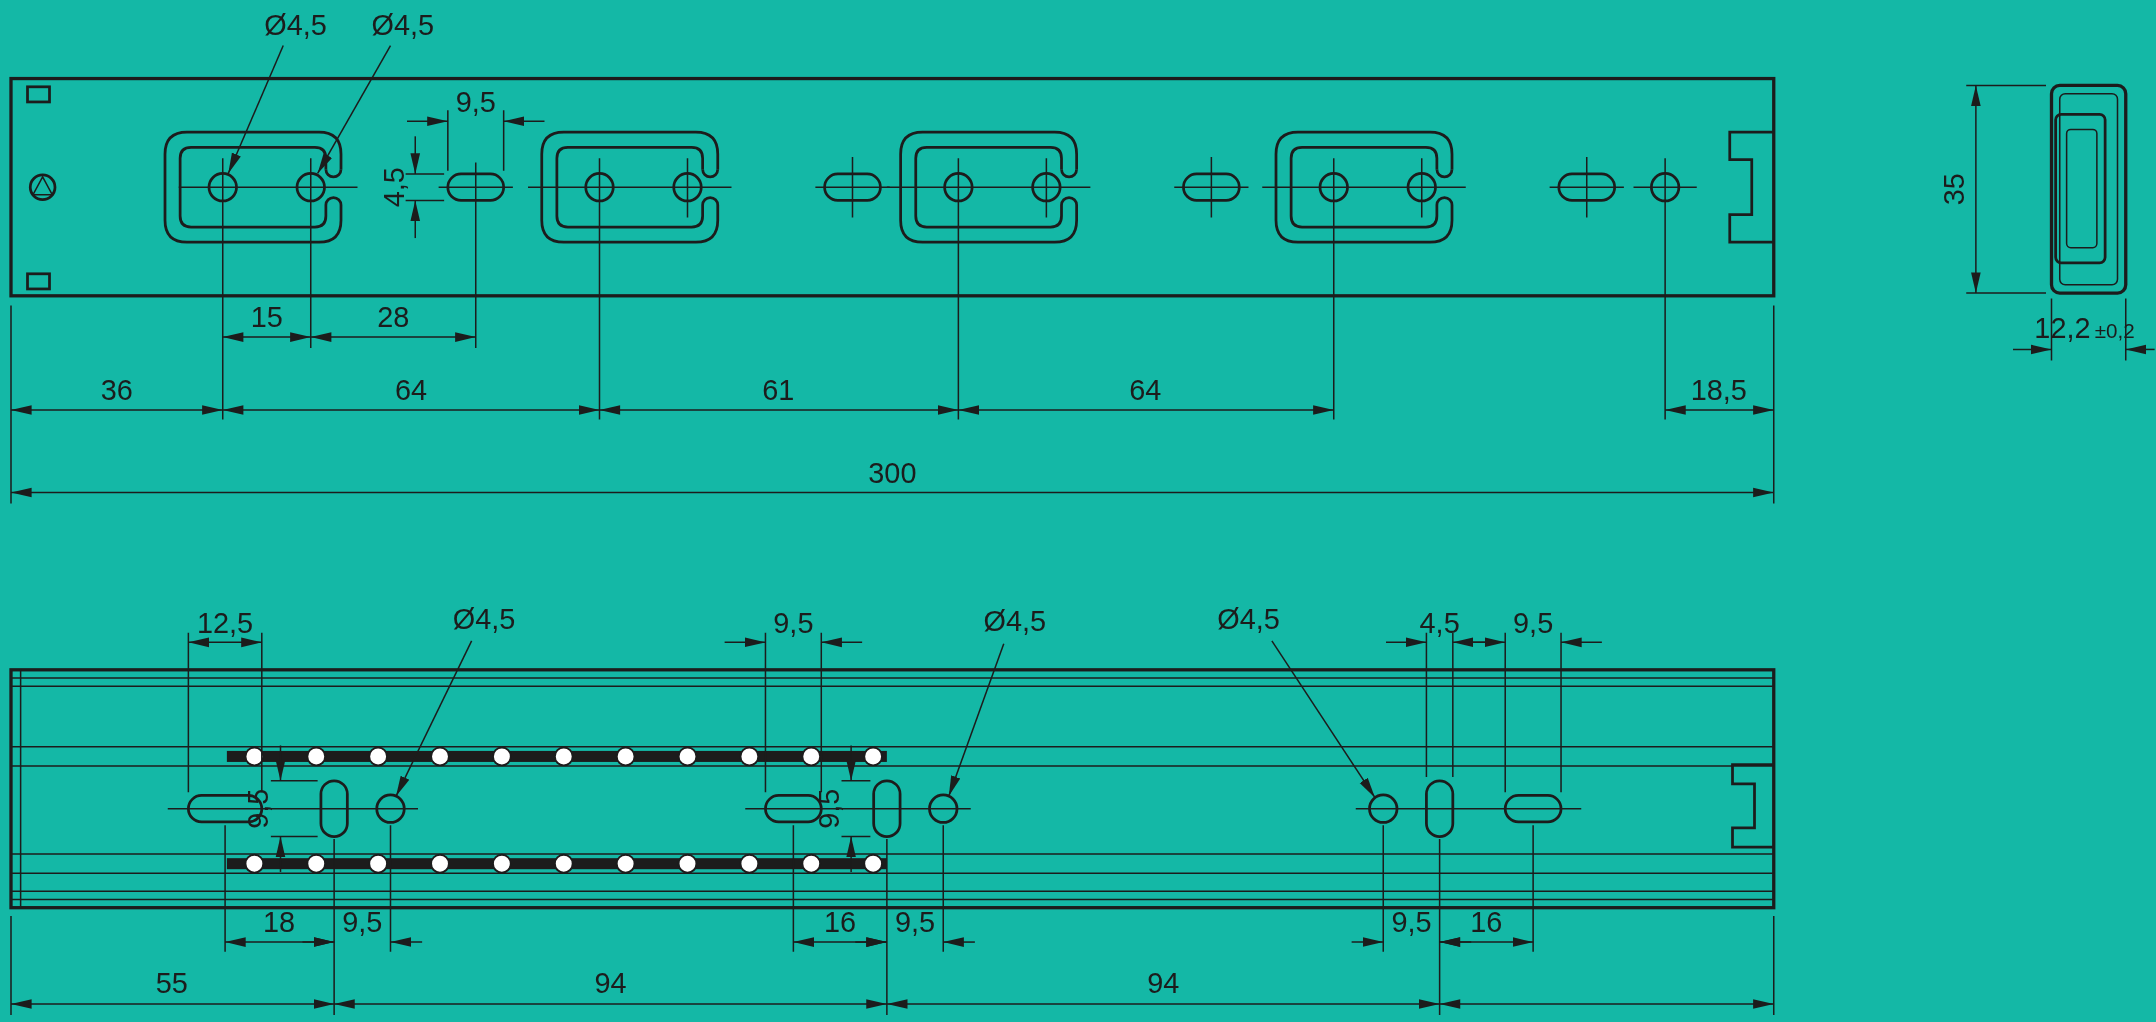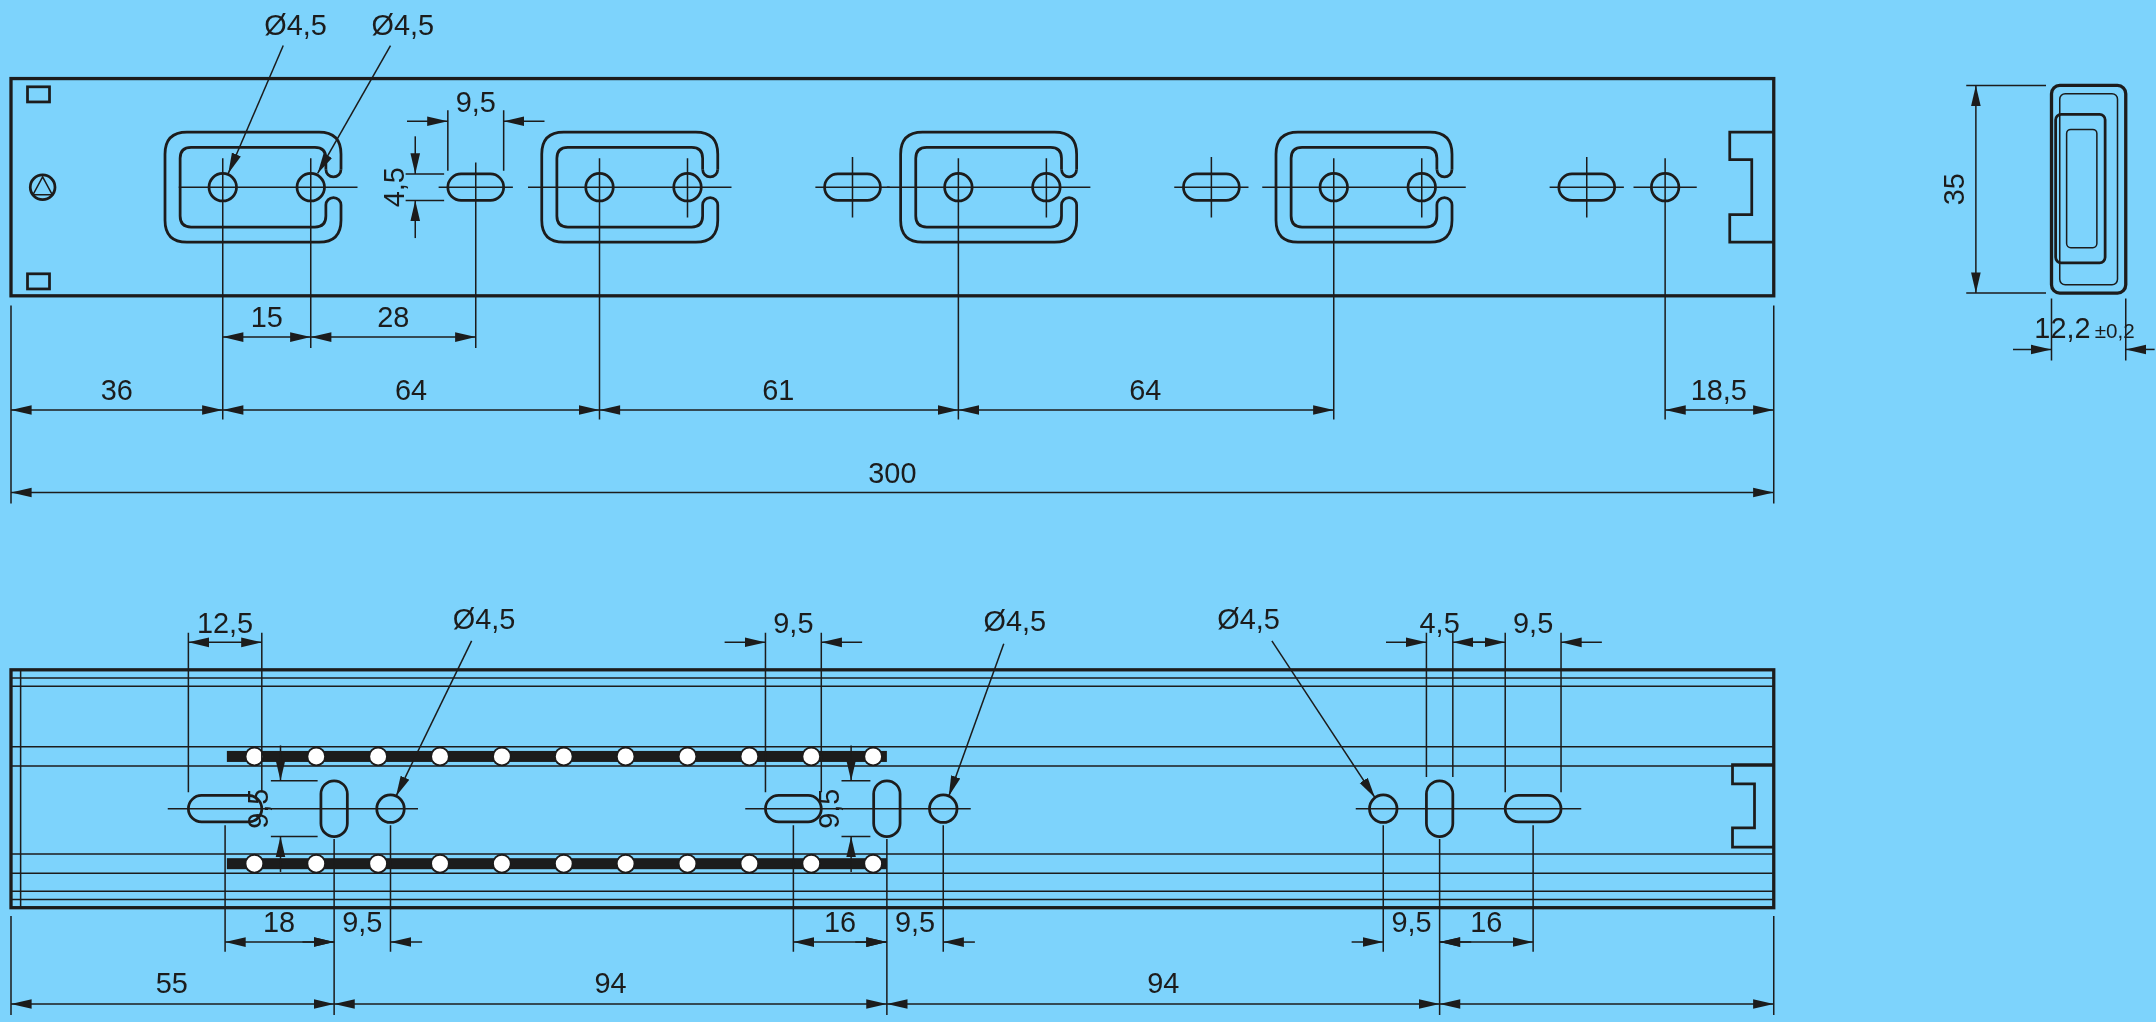--- a/index.html
+++ b/index.html
@@ -1,16 +1,16 @@
 <!DOCTYPE html>
 <html><head>
 <meta charset="utf-8">
 <style>
   html, body { margin: 0; padding: 0; background: #ffffff; width: 100%; height: 100%; }
-  .stage { width: 2156px; height: 1022px; background: #7dd3fc; }
+  .stage { width: 2156px; height: 1022px; background: #14b8a6; }
   svg { display: block; }
   .thick { fill: none; stroke: #1c1c1c; stroke-width: 2.4; }
   .med   { fill: none; stroke: #1c1c1c; stroke-width: 2; }
   .thin  { fill: none; stroke: #1c1c1c; stroke-width: 1.1; }
   .bar   { fill: #1c1c1c; stroke: none; }
   .ball  { fill: #ffffff; stroke: #1c1c1c; stroke-width: 1.4; }
   .dimtxt { font-family: "Liberation Sans", sans-serif; font-size: 21px; fill: #1c1c1c; text-anchor: middle; }
   .smalltxt { font-size: 15px; }
 </style>
 </head>

